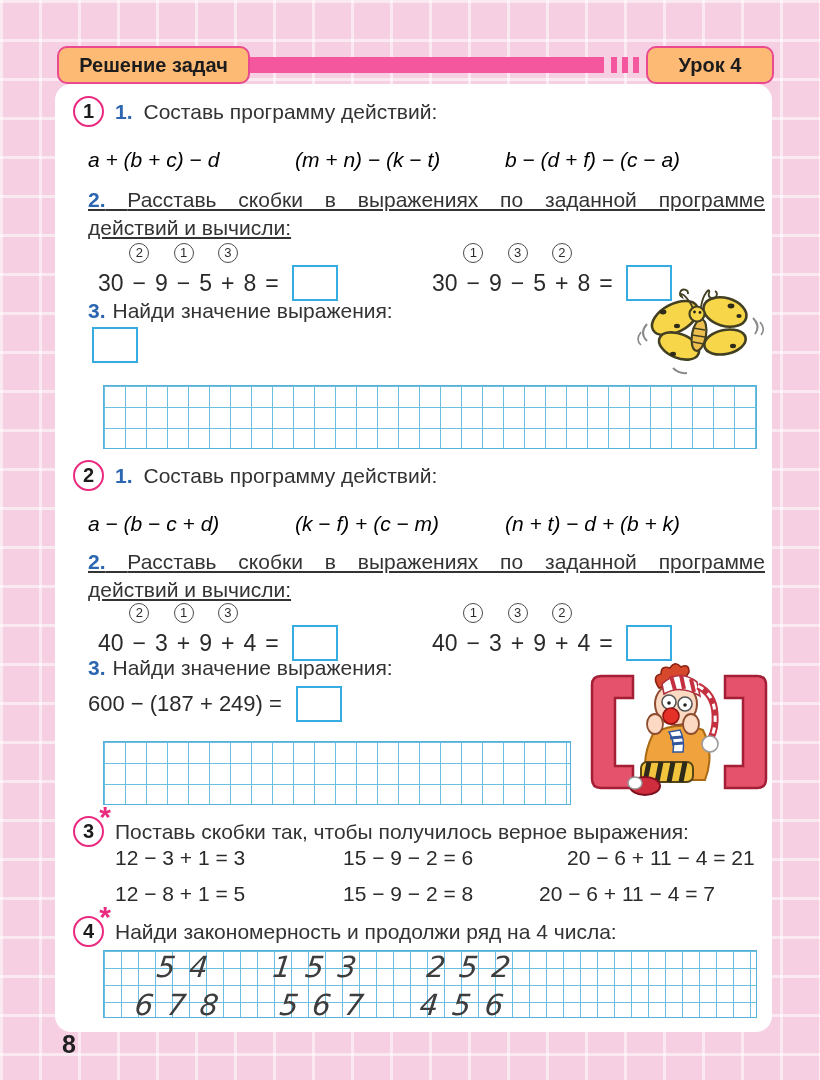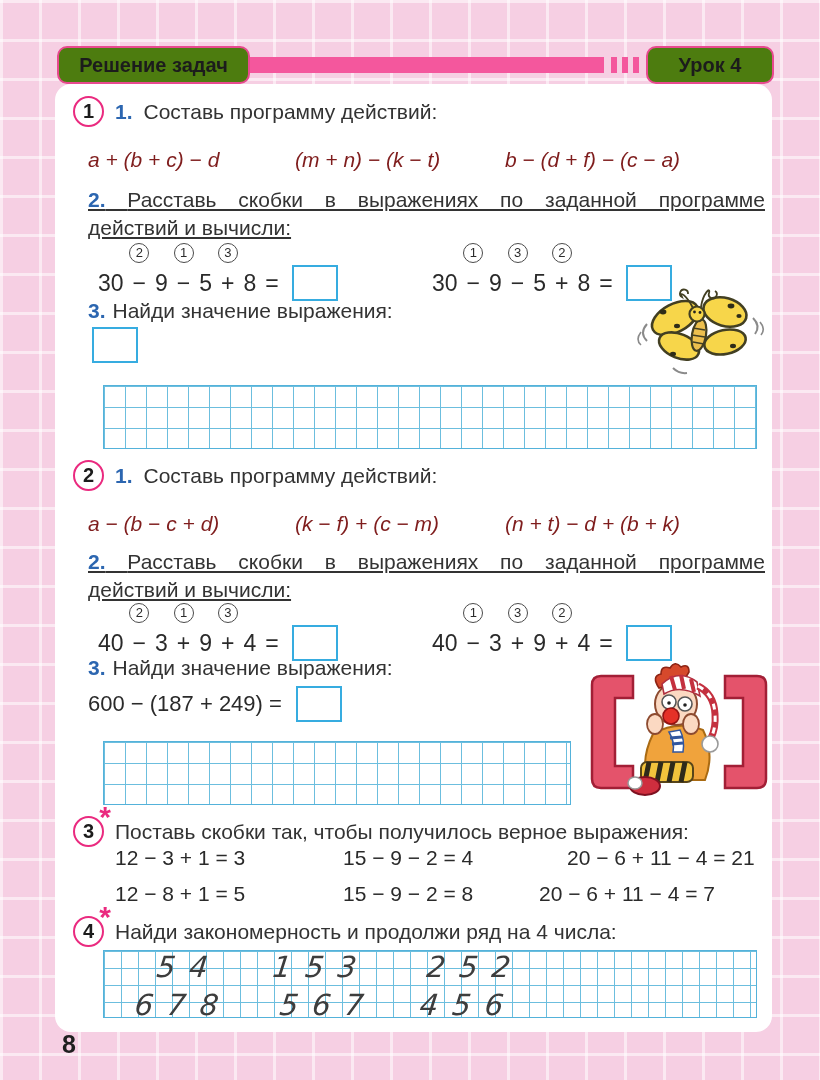--- a/index.html
+++ b/index.html
@@ -7,37 +7,37 @@
     width:820px;height:1080px;position:relative;overflow:hidden;
     font-family:"Liberation Sans",sans-serif;
     background-color:#f6cfe3;
     background-image:
       linear-gradient(to right, rgba(255,255,255,.55) 0, rgba(255,255,255,.55) 3px, transparent 3px),
       linear-gradient(to bottom, rgba(255,255,255,.55) 0, rgba(255,255,255,.55) 3px, transparent 3px);
     background-size:39px 39px;
   }
   .card{position:absolute;left:55px;top:84px;width:717px;height:948px;background:#fff;border-radius:16px;}
   
-  .hbox{position:absolute;background:#4d7c0f;border:2.5px solid #e8498f;border-radius:10px;
+  .hbox{position:absolute;background:#fdba74;border:2.5px solid #e8498f;border-radius:10px;
         display:flex;align-items:center;justify-content:center;
         font-weight:bold;font-size:20px;color:#1c1c1c;box-sizing:border-box;}
   .hbar{position:absolute;left:246px;top:57px;width:358px;height:16px;background:#f4579d;}
   .hdash{position:absolute;top:57px;width:6px;height:16px;background:#f4579d;}
   
   .thead{position:absolute;display:flex;align-items:center;gap:11px;}
   .tcirc{width:31px;height:31px;border:2.5px solid #ea2a7f;border-radius:50%;background:#fff;
          display:flex;align-items:center;justify-content:center;
          font-size:20px;font-weight:bold;color:#1c1c1c;box-sizing:border-box;flex:none;position:relative;}
   .star{position:absolute;color:#ea2a7f;font-size:30px;font-weight:bold;line-height:1;}
   .stepnum{color:#2c66b0;font-weight:bold;font-size:21px;}
   .steptext{color:#333;font-size:21px;}
   .shead{position:absolute;font-size:21px;color:#333;white-space:nowrap;}
   .shead .stepnum{margin-right:7px;}
   
-  .expr{position:absolute;font-style:italic;font-size:21px;color:#7f1d1d;white-space:nowrap;}
+  .expr{position:absolute;font-style:italic;font-size:21px;color:#000000;white-space:nowrap;}
   
   .para{position:absolute;font-size:21px;color:#333;line-height:28px;text-decoration:underline;}
   .pline1{display:block;text-align:justify;text-align-last:justify;}
   .pline2{display:block;}
   
   .eq{position:absolute;display:inline-flex;align-items:center;gap:9px;
       font-size:23px;color:#2a2a2a;white-space:nowrap;}
   .opw{position:relative;display:inline-block;}
   .circ{position:absolute;left:50%;top:-27px;transform:translateX(-50%);
         width:20px;height:20px;border:1.6px solid #4b4b4b;border-radius:50%;
@@ -233,21 +233,21 @@
 
   <div class="thead" style="left:18px;top:732px">
     <span class="tcirc">
       <span>3</span>
       <span class="star" style="top:-16px;right:-9px">*</span>
     </span>
     <span class="steptext">Поставь скобки так, чтобы получилось верное выражения:</span>
   </div>
 
   <span class="t3eq" style="left:60px;top:762px">12 − 3 + 1 = 3</span>
-  <span class="t3eq" style="left:288px;top:762px">15 − 9 − 2 = 4</span>
+  <span class="t3eq" style="left:288px;top:762px">15 − 9 − 2 = 6</span>
   <span class="t3eq" style="left:512px;top:762px">20 − 6 + 11 − 4 = 21</span>
   <span class="t3eq" style="left:60px;top:798px">12 − 8 + 1 = 5</span>
   <span class="t3eq" style="left:288px;top:798px">15 − 9 − 2 = 8</span>
   <span class="t3eq" style="left:484px;top:798px">20 − 6 + 11 − 4 = 7</span>
 
   <div class="thead" style="left:18px;top:832px">
     <span class="tcirc">
       <span>4</span>
       <span class="star" style="top:-16px;right:-9px">*</span>
     </span>

